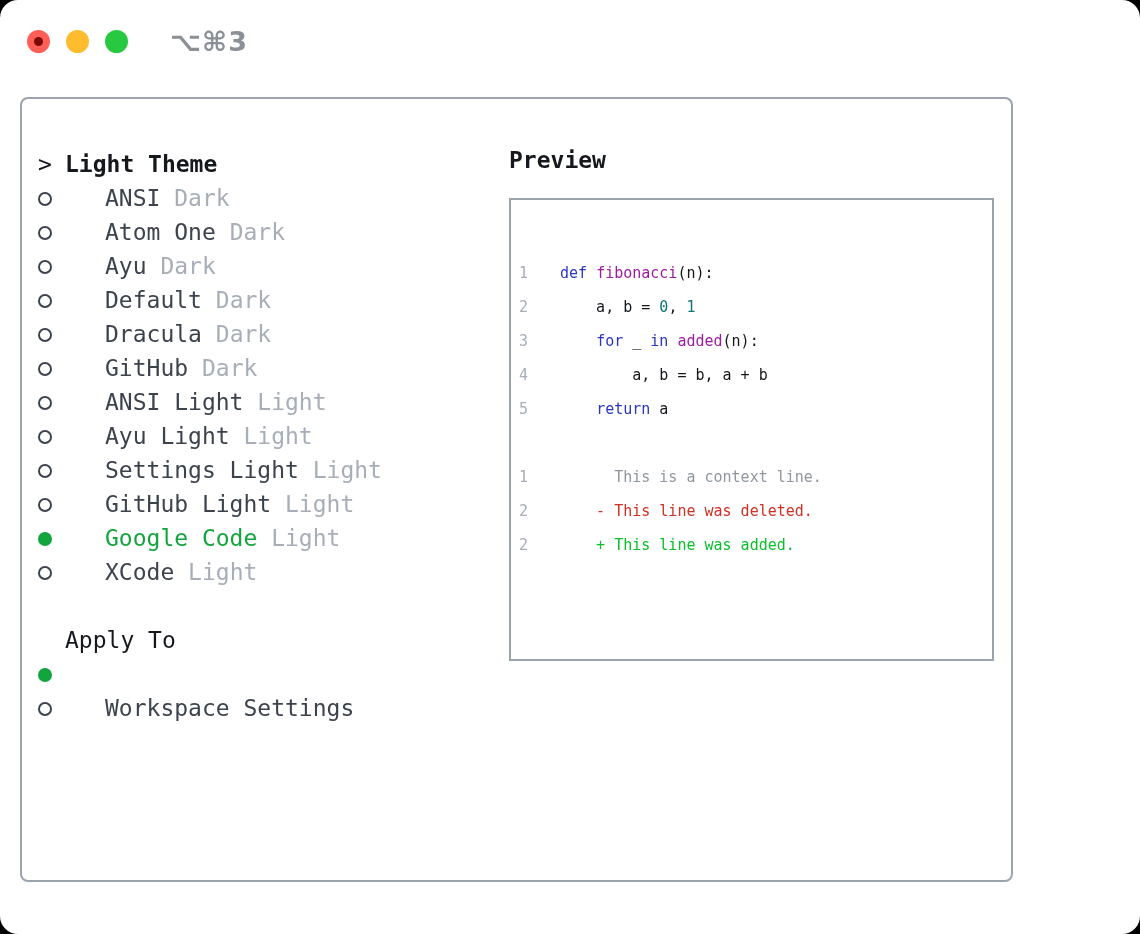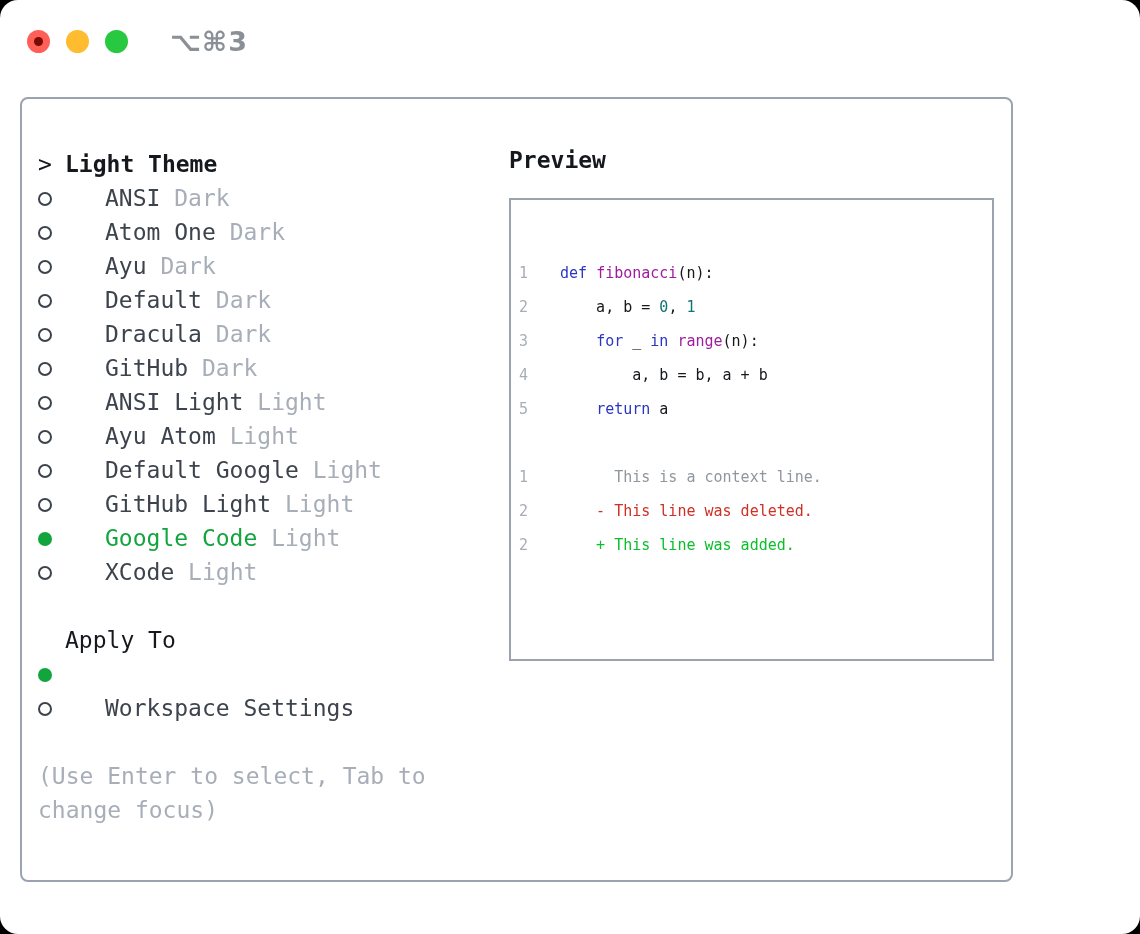--- a/index.html
+++ b/index.html
@@ -84,44 +84,43 @@
         <span class="hdr">Light Theme</span>
       </div>
       <div id="theme-list">
           <div class="row"><span class="gutter"><span class="bullet"></span></span><span class="t-name">ANSI</span><span class="t-variant"> Dark</span></div>
           <div class="row"><span class="gutter"><span class="bullet"></span></span><span class="t-name">Atom One</span><span class="t-variant"> Dark</span></div>
           <div class="row"><span class="gutter"><span class="bullet"></span></span><span class="t-name">Ayu</span><span class="t-variant"> Dark</span></div>
           <div class="row"><span class="gutter"><span class="bullet"></span></span><span class="t-name">Default</span><span class="t-variant"> Dark</span></div>
           <div class="row"><span class="gutter"><span class="bullet"></span></span><span class="t-name">Dracula</span><span class="t-variant"> Dark</span></div>
           <div class="row"><span class="gutter"><span class="bullet"></span></span><span class="t-name">GitHub</span><span class="t-variant"> Dark</span></div>
           <div class="row"><span class="gutter"><span class="bullet"></span></span><span class="t-name">ANSI Light</span><span class="t-variant"> Light</span></div>
-          <div class="row"><span class="gutter"><span class="bullet"></span></span><span class="t-name">Ayu Atom</span><span class="t-variant"> Light</span></div>
-          <div class="row"><span class="gutter"><span class="bullet"></span></span><span class="t-name">Default Google</span><span class="t-variant"> Light</span></div>
+          <div class="row"><span class="gutter"><span class="bullet"></span></span><span class="t-name">Ayu Light</span><span class="t-variant"> Light</span></div>
+          <div class="row"><span class="gutter"><span class="bullet"></span></span><span class="t-name">Settings Light</span><span class="t-variant"> Light</span></div>
           <div class="row"><span class="gutter"><span class="bullet"></span></span><span class="t-name">GitHub Light</span><span class="t-variant"> Light</span></div>
           <div class="row"><span class="gutter"><span class="bullet filled"></span></span><span class="t-name sel">Google Code</span><span class="t-variant"> Light</span></div>
           <div class="row"><span class="gutter"><span class="bullet"></span></span><span class="t-name">XCode</span><span class="t-variant"> Light</span></div>
         </div>
       <div class="spacer"></div>
       <div class="row">
         <span class="gutter"></span>
         <span class="section-hdr">Apply To</span>
       </div>
       <div id="apply-list">
           <div class="row"><span class="gutter"><span class="bullet filled"></span></span></div>
           <div class="row"><span class="gutter"><span class="bullet"></span></span><span class="t-name">Workspace Settings</span></div>
         </div>
-      <div class="help">(Use Enter to select, Tab to change focus)</div>
     </div>
 
     <div class="right-col">
       <div class="preview-hdr">Preview</div>
       <div class="preview-box" id="preview-box">
           <div class="pline"><span class="ln">1</span><span class="seg kw">def</span><span class="seg pl"> </span><span class="seg fn">fibonacci</span><span class="seg pl">(n):</span></div>
           <div class="pline"><span class="ln">2</span><span class="seg pl">    a, b = </span><span class="seg num">0</span><span class="seg pl">, </span><span class="seg num">1</span></div>
-          <div class="pline"><span class="ln">3</span><span class="seg pl">    </span><span class="seg kw">for</span><span class="seg pl"> _ </span><span class="seg kw">in</span><span class="seg pl"> </span><span class="seg fn">range</span><span class="seg pl">(n):</span></div>
+          <div class="pline"><span class="ln">3</span><span class="seg pl">    </span><span class="seg kw">for</span><span class="seg pl"> _ </span><span class="seg kw">in</span><span class="seg pl"> </span><span class="seg fn">added</span><span class="seg pl">(n):</span></div>
           <div class="pline"><span class="ln">4</span><span class="seg pl">        a, b = b, a + b</span></div>
           <div class="pline"><span class="ln">5</span><span class="seg pl">    </span><span class="seg kw">return</span><span class="seg pl"> a</span></div>
           <div class="pline"><span class="ln"></span></div>
           <div class="pline"><span class="ln">1</span><span class="seg ctx">      This is a context line.</span></div>
           <div class="pline"><span class="ln">2</span><span class="seg del">    - This line was deleted.</span></div>
           <div class="pline"><span class="ln">2</span><span class="seg add">    + This line was added.</span></div>
         </div>
     </div>
 
   </div>

